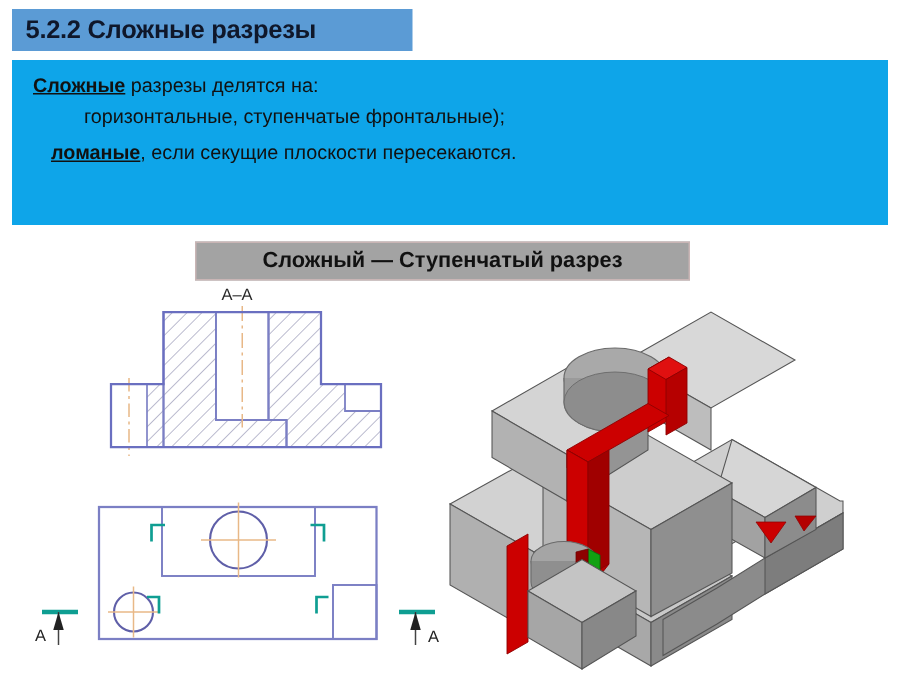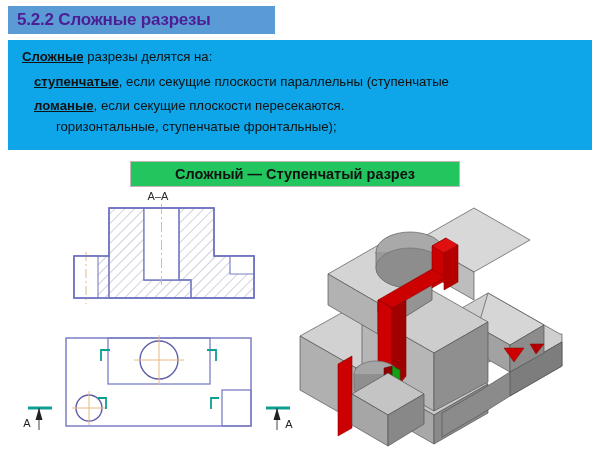--- a/index.html
+++ b/index.html
@@ -25,21 +25,21 @@
     height: 28px;
     background: #5b9bd5;
     display: flex;
     align-items: center;
     box-sizing: border-box;
     padding-left: 9px;
   }
   #title-bar .title-text {
     font-size: 17px;
     font-weight: bold;
-    color: #4c1d95;
+    color: #0f172a;
     letter-spacing: -0.2px;
     white-space: nowrap;
   }
 
   
   #body-panel {
     position: absolute;
     left: 8px;
     top: 40px;
     width: 584px;
@@ -67,21 +67,21 @@
     text-decoration: underline;
   }
 
   
   #subtitle-banner {
     position: absolute;
     left: 130px;
     top: 161px;
     width: 330px;
     height: 26px;
-    background: #22c55e;
+    background: #a3a3a3;
     border: 1px solid #c9b5b5;
     box-sizing: border-box;
     display: flex;
     align-items: center;
     justify-content: center;
   }
   #subtitle-banner .subtitle-text {
     font-size: 14.5px;
     font-weight: bold;
     color: #111111;
@@ -116,27 +116,24 @@
 <body>
 
 <div id="title-bar">
   <span class="title-text">5.2.2 Сложные разрезы</span>
 </div>
 
 <div id="body-panel">
   <p class="para">
     <span class="bold-u">Сложные</span><span> разрезы делятся на:</span>
   </p>
-  <p class="para indent">
-    <span class="bold-u">ступенчатые</span><span>, если секущие плоскости параллельны (ступенчатые</span>
-  </p>
+  <p class="para indent2" style="margin-top:-4px; padding-left:34px; text-indent:0;">горизонтальные, ступенчатые фронтальные);</p>
   <p class="para indent">
     <span class="bold-u">ломаные</span><span>, если секущие плоскости пересекаются.</span>
   </p>
-  <p class="para indent2" style="margin-top:-4px; padding-left:34px; text-indent:0;">горизонтальные, ступенчатые фронтальные);</p>
 </div>
 
 <div id="subtitle-banner">
   <span class="subtitle-text">Сложный — Ступенчатый разрез</span>
 </div>
 
 <div id="section-view">
   <svg width="285" height="125" viewBox="0 0 285 125">
     <defs>
       <pattern id="hatch" width="7" height="7" patternTransform="rotate(45)" patternUnits="userSpaceOnUse">

